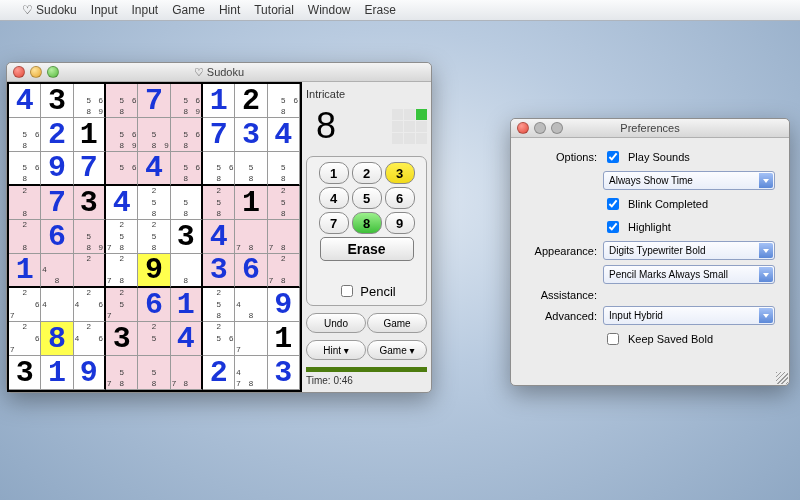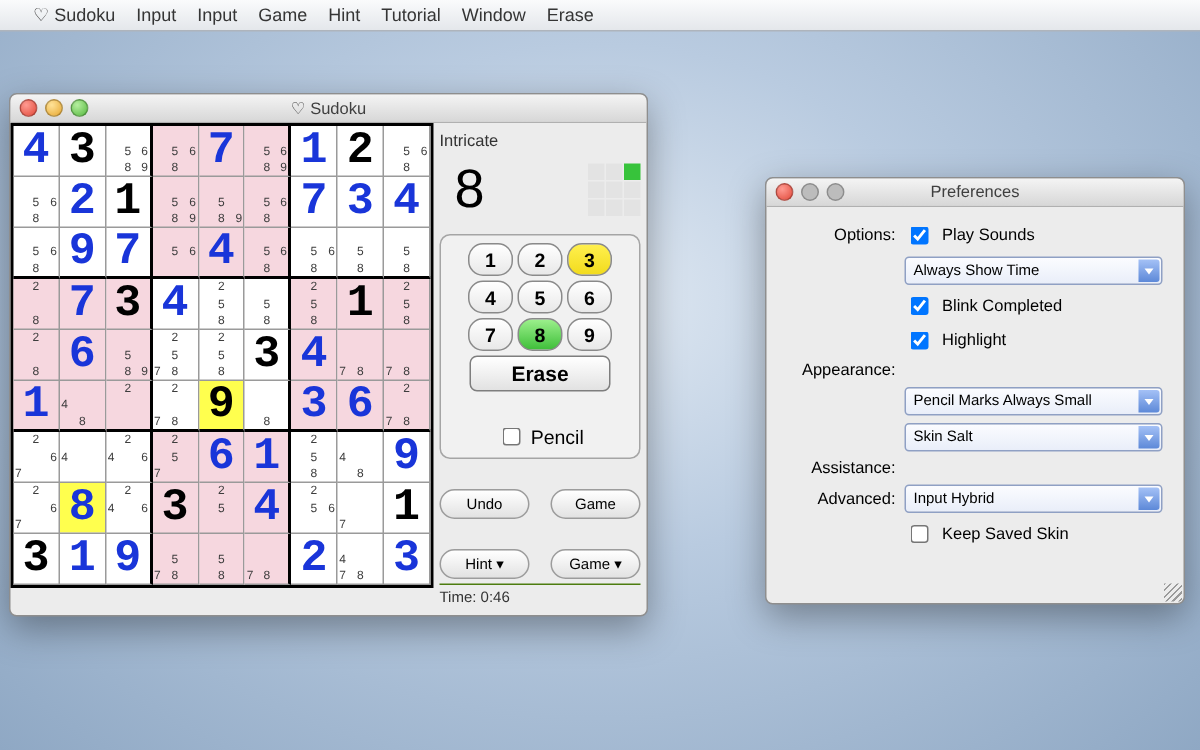--- a/index.html
+++ b/index.html
@@ -40,22 +40,22 @@
 .mini div{background:#e3e3e3}
 .mini .on{background:#37c33b}
 .keypad{border:1px solid #a5a5a5;border-radius:7px;padding:5px 4px;background:#f1f1f1}
 .keypad .krow{display:flex;gap:3px;justify-content:center;margin-bottom:3px}
 .kbtn{width:28px;height:20px;border:1px solid #8a8a8a;border-radius:10px;background:linear-gradient(#fff,#e8e8e8);font-size:13px;font-weight:bold;display:flex;align-items:center;justify-content:center;cursor:pointer}
 .kbtn.sel{background:linear-gradient(#fff04e,#f2db1d)}
 .kbtn.grn{background:linear-gradient(#9cf08c,#3fbf3a);color:#000}
 .erasebtn{width:92px;height:22px;border:1px solid #7e7e7e;border-radius:5px;background:linear-gradient(#fff,#e2e2e2);font-size:14px;font-weight:bold;margin:1px auto 21px;display:flex;align-items:center;justify-content:center;cursor:pointer}
 .pencilrow{display:flex;align-items:center;justify-content:center;gap:4px;font-size:13px}
 .abtn{height:18px;border:1px solid #9c9c9c;border-radius:10px;background:linear-gradient(#fff,#e2e2e2);font-size:10px;display:flex;align-items:center;justify-content:center;cursor:pointer;padding:0 8px}
-.abtnrow{display:flex;gap:14px;justify-content:flex-end;margin-top:17px}
-.timeline{margin-top:auto;border-top:1px solid #4d7c0f;padding-top:3px;font-size:10px;color:#333}
+.abtnrow{display:flex;gap:1px;justify-content:flex-end;margin-top:4px}
+.timeline{margin-top:auto;border-top:5px solid #4d7c0f;padding-top:3px;font-size:10px;color:#333}
 
 .prefs{left:510px;top:118px;width:278px}
 .prefs .body{padding:10px 14px 32px}
 .prow{display:flex;align-items:center;margin-bottom:5px;gap:6px}
 .prow .lab{width:72px;text-align:right;color:#000;font-size:11px}
 .cb{width:12px;height:12px}
 .popup{flex:1;height:17px;border:1px solid #8fa0c4;border-radius:3px;background:linear-gradient(#fbfcff,#e9eef9);font-size:10px;padding:0 16px 0 5px;display:flex;align-items:center;position:relative;cursor:pointer}
 .popup::after{content:"";position:absolute;right:1px;top:1px;bottom:1px;width:14px;background:linear-gradient(#a4c1f6,#5d89d8);border-radius:0 2px 2px 0}
 .popup::before{content:"";position:absolute;right:5px;top:50%;width:0;height:0;border-left:3px solid transparent;border-right:3px solid transparent;border-top:4px solid #fff;transform:translateY(-50%);z-index:1}
 .resize{position:absolute;right:1px;bottom:1px;width:12px;height:12px;background:repeating-linear-gradient(135deg,#9a9a9a 0 1px,transparent 1px 3px)}
@@ -478,36 +478,33 @@
         <input type="checkbox" checked="" class="cb" style="">
         <span>Blink Completed</span>
       </div>
     <div class="prow">
         <span class="lab"></span>
         <input type="checkbox" checked="" class="cb" style="">
         <span>Highlight</span>
       </div>
     <div class="prow">
         <span class="lab">Appearance:</span>
+        <div class="popup">Digits Typewriter Bold</div>
       </div>
     <div class="prow">
         <span class="lab"></span>
         <div class="popup">Pencil Marks Always Small</div>
       </div>
     <div class="prow">
-        <span class="lab"></span>
-        <div class="popup">Skin Salt</div>
-      </div>
-    <div class="prow">
         <span class="lab">Assistance:</span>
       </div>
     <div class="prow">
         <span class="lab">Advanced:</span>
         <div class="popup">Input Hybrid</div>
       </div>
     <div class="prow">
         <span class="lab"></span>
         <input type="checkbox" class="cb" style="">
-        <span>Keep Saved Skin</span>
+        <span>Keep Saved Bold</span>
       </div>
   </div>
   <div class="resize"></div>
 </div>
 
 </body></html>

